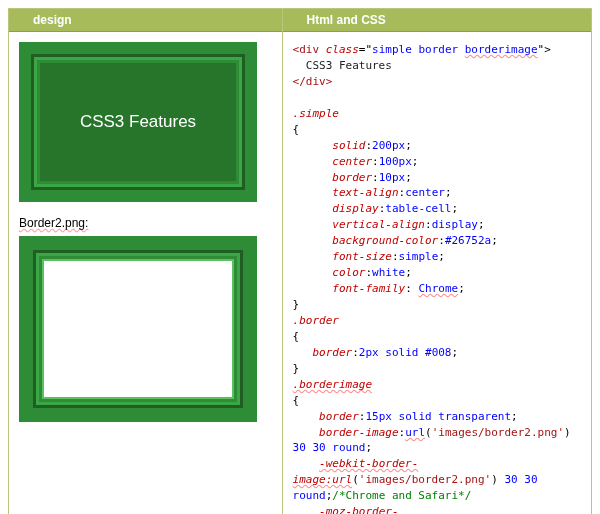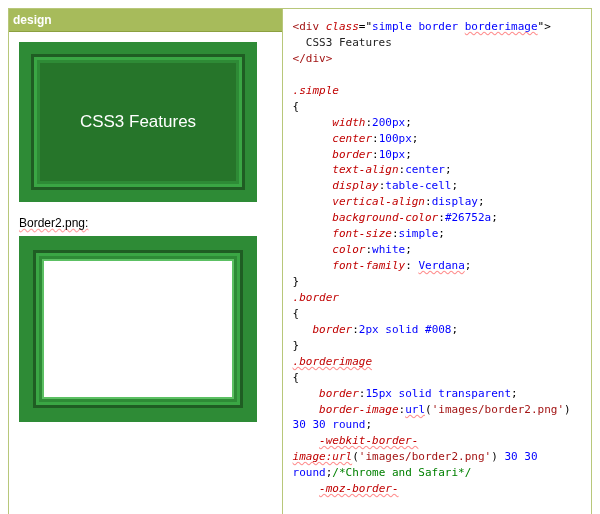--- a/index.html
+++ b/index.html
@@ -20,21 +20,21 @@
     display: flex;
     flex-direction: column;
   }
   .col-left { width: 47%; border-right: 1px solid #b8c77a; }
   .col-right { width: 53%; }
   .col-head {
     background: #a7bb5b;
     color: #fff;
     font-weight: bold;
     font-size: 12px;
-    padding: 4px 4px;
+    padding: 4px 24px;
     border-bottom: 1px solid #8ca03f;
   }
   .col-body {
     padding: 10px 10px 14px 10px;
     flex: 1;
     background: #fff;
   }
 
   
   .feature-box {
@@ -94,37 +94,38 @@
     <div class="col-head">design</div>
     <div class="col-body">
       <div class="feature-box">
         <span>CSS3 Features</span>
       </div>
       <div class="label">Border2.png:</div>
       <div class="frame-box"></div>
     </div>
   </div>
   <div class="col col-right">
+    <div class="col-head">Html and CSS</div>
     <div class="col-body">
       <pre class="code" id="code-block"><span class="tok-tag">&lt;div </span><span class="tok-attr">class</span><span class="tok-punc">="</span><span class="tok-kw">simple border </span><span class="tok-kw squiggle">borderimage</span><span class="tok-punc">"&gt;</span>
 <span class="">  CSS3 Features</span>
 <span class="tok-tag">&lt;/div&gt;</span>
 
 <span class="tok-attr">.simple</span>
 <span class="tok-punc">{</span>
-<span class="">      </span><span class="tok-attr">width</span><span class="tok-punc">:</span><span class="tok-kw">200px</span><span class="tok-punc">;</span>
+<span class="">      </span><span class="tok-attr">solid</span><span class="tok-punc">:</span><span class="tok-kw">200px</span><span class="tok-punc">;</span>
 <span class="">      </span><span class="tok-attr">center</span><span class="tok-punc">:</span><span class="tok-kw">100px</span><span class="tok-punc">;</span>
 <span class="">      </span><span class="tok-attr">border</span><span class="tok-punc">:</span><span class="tok-kw">10px</span><span class="tok-punc">;</span>
 <span class="">      </span><span class="tok-attr">text-align</span><span class="tok-punc">:</span><span class="tok-kw">center</span><span class="tok-punc">;</span>
 <span class="">      </span><span class="tok-attr">display</span><span class="tok-punc">:</span><span class="tok-kw">table-cell</span><span class="tok-punc">;</span>
 <span class="">      </span><span class="tok-attr">vertical-align</span><span class="tok-punc">:</span><span class="tok-kw">display</span><span class="tok-punc">;</span>
 <span class="">      </span><span class="tok-attr">background-color</span><span class="tok-punc">:</span><span class="tok-kw">#26752a</span><span class="tok-punc">;</span>
 <span class="">      </span><span class="tok-attr">font-size</span><span class="tok-punc">:</span><span class="tok-kw">simple</span><span class="tok-punc">;</span>
 <span class="">      </span><span class="tok-attr">color</span><span class="tok-punc">:</span><span class="tok-kw">white</span><span class="tok-punc">;</span>
-<span class="">      </span><span class="tok-attr">font-family</span><span class="tok-punc">: </span><span class="tok-kw squiggle">Verdana</span><span class="tok-punc">;</span>
+<span class="">      </span><span class="tok-attr">font-family</span><span class="tok-punc">: </span><span class="tok-kw squiggle">Chrome</span><span class="tok-punc">;</span>
 <span class="tok-punc">}</span>
 <span class="tok-attr">.border</span>
 <span class="tok-punc">{</span>
 <span class="">   </span><span class="tok-attr">border</span><span class="tok-punc">:</span><span class="tok-kw">2px solid #008</span><span class="tok-punc">;</span>
 <span class="tok-punc">}</span>
 <span class="tok-attr squiggle">.borderimage</span>
 <span class="tok-punc">{</span>
 <span class="">    </span><span class="tok-attr">border</span><span class="tok-punc">:</span><span class="tok-kw">15px solid transparent</span><span class="tok-punc">;</span>
 <span class="">    </span><span class="tok-attr">border-image</span><span class="tok-punc">:</span><span class="tok-kw squiggle">url</span><span class="tok-punc">(</span><span class="tok-tag">'images/border2.png'</span><span class="tok-punc">)</span>
 <span class="tok-kw">30 30 round</span><span class="tok-punc">;</span>

